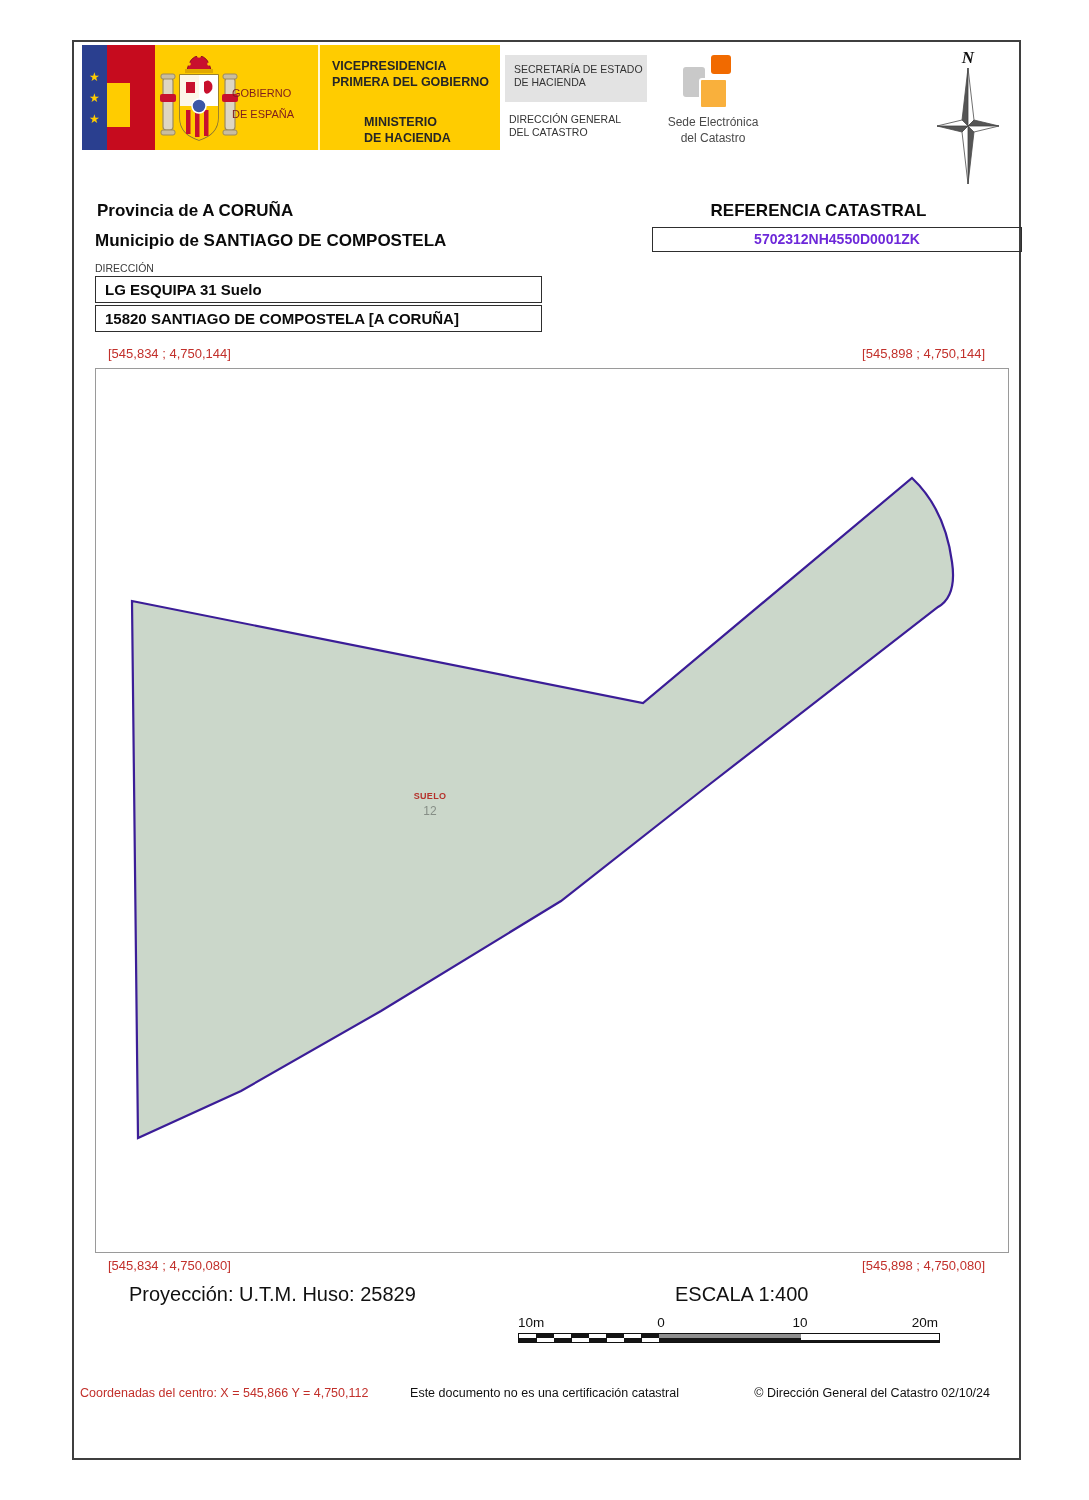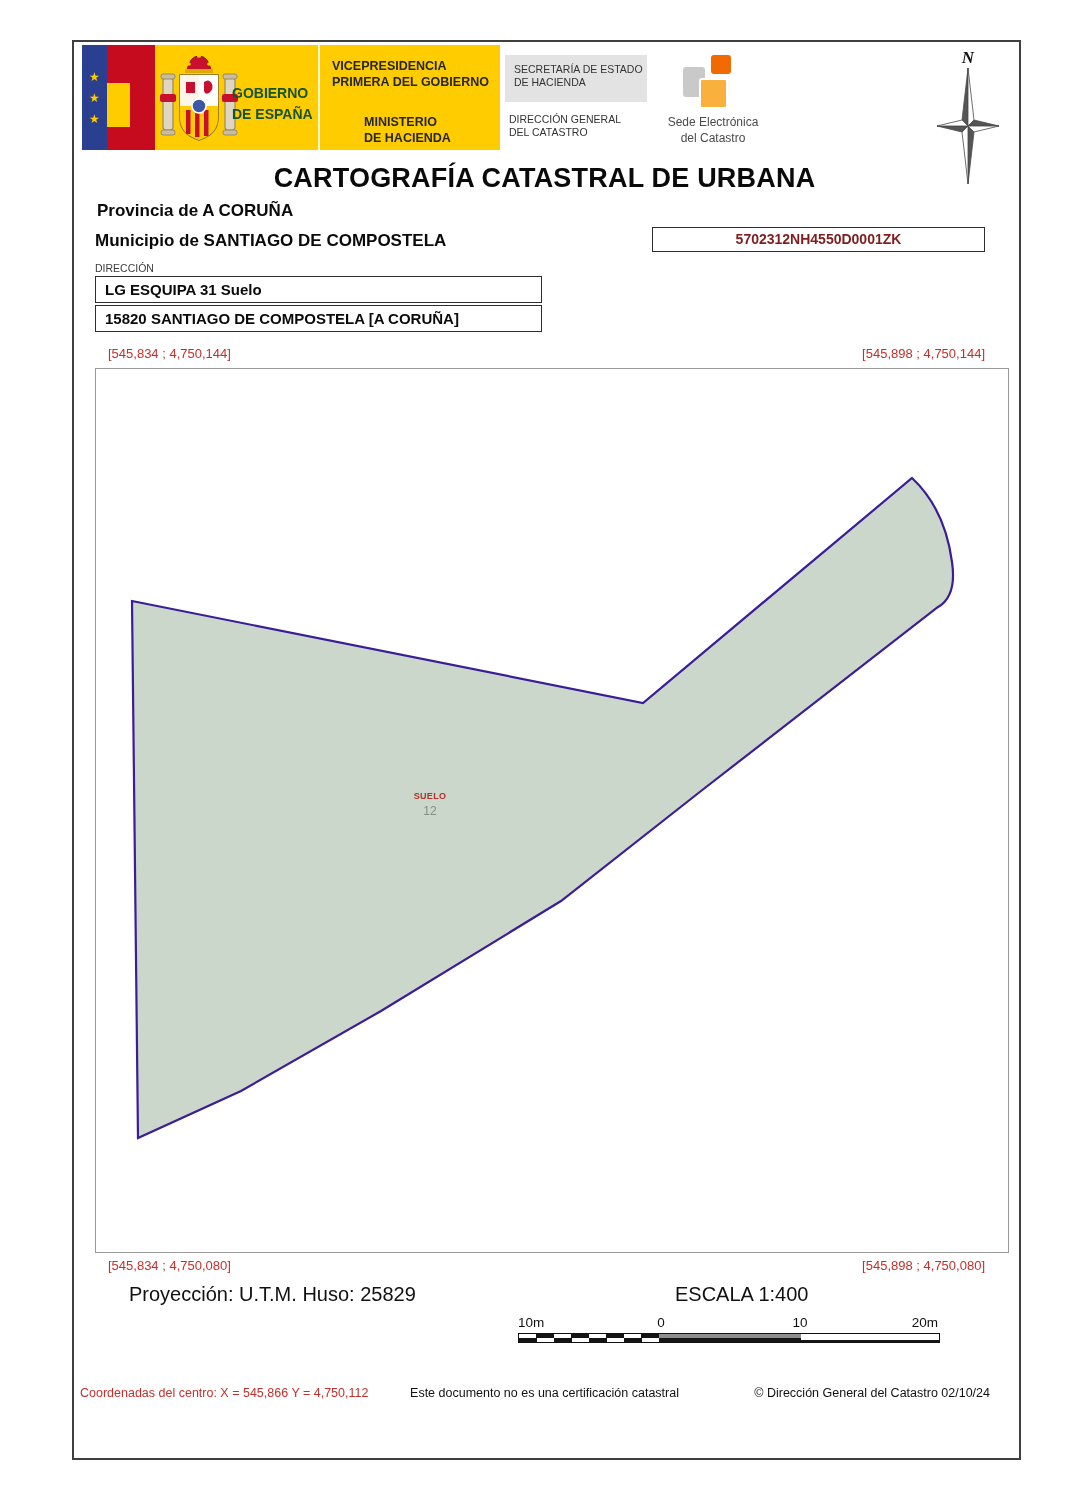--- a/index.html
+++ b/index.html
@@ -12,40 +12,40 @@
 
   
   .gov-logo{left:82px;top:45px;width:418px;height:105px;background:#ffcc00;}
   .eu-band{left:0;top:0;width:25px;height:105px;background:#2a3f8f;display:flex;flex-direction:column;align-items:center;justify-content:center;gap:9px;}
   .eu-band span{color:#ffcc00;font-size:12px;line-height:12px;}
   .flag-col{left:25px;top:0;width:23px;height:105px;background:#ffcc00;}
   .flag-col .r1{position:absolute;left:0;top:0;width:23px;height:38px;background:#c60b1e;}
   .flag-col .r2{position:absolute;left:0;top:82px;width:23px;height:23px;background:#c60b1e;}
   .flag-red{left:48px;top:0;width:25px;height:105px;background:#c60b1e;}
   .coa{left:78px;top:7px;width:78px;height:92px;}
-  .gov-name{left:150px;top:38px;width:100px;font-weight:bold;font-size:14px;line-height:21px;color:#14532d;}
+  .gov-name{left:150px;top:38px;width:100px;font-weight:normal;font-size:11px;line-height:21px;color:#7f1d1d;}
   .logo-divider{left:236px;top:0;width:2px;height:105px;background:rgba(255,255,255,.85);}
   .vice-label{left:250px;top:13px;font-weight:bold;font-size:12.5px;line-height:16px;color:#262626;}
   .mini-label{left:250px;top:69px;font-weight:bold;font-size:12.5px;line-height:16px;color:#262626;margin-left:32px;}
   .secretaria-box{left:505px;top:55px;width:142px;height:47px;background:#e3e3e3;box-sizing:border-box;padding:8px 0 0 9px;font-size:10.5px;line-height:13px;color:#333;}
   .dgc-label{left:509px;top:113px;font-size:10.5px;line-height:13px;color:#333;}
   .sede-logo{left:683px;top:55px;width:64px;height:56px;}
   .sq{position:absolute;border-radius:3px;}
   .sq-gray{left:0;top:12px;width:22px;height:30px;background:#c9c9c9;}
   .sq-orange{left:28px;top:0;width:20px;height:19px;background:#f16a00;}
   .sq-amber{left:16px;top:23px;width:25px;height:27px;background:#f9b03c;border:2px solid #fff;}
   .sede-label{left:652px;top:114px;width:122px;text-align:center;font-size:12px;line-height:16px;color:#4a4a4a;}
   .compass{left:933px;top:48px;width:70px;height:138px;}
 
   
   .page-title{left:0;top:163px;width:1089px;text-align:center;font-size:27px;font-weight:bold;color:#0a0a0a;letter-spacing:.2px;}
   .prov-line{left:97px;top:201px;font-size:17px;font-weight:bold;color:#0a0a0a;}
   .muni-line{left:95px;top:231px;font-size:17px;font-weight:bold;color:#0a0a0a;}
   .ref-label{left:652px;top:201px;width:333px;text-align:center;font-size:17px;font-weight:bold;color:#0a0a0a;}
-  .ref-box{left:652px;top:227px;width:333px;height:25px;border:1.5px solid #2e2e2e;box-sizing:border-box;text-align:center;font-size:14px;font-weight:bold;line-height:23px;color:#7f1d1d;}
+  .ref-box{left:652px;top:227px;width:370px;height:25px;border:1.5px solid #2e2e2e;box-sizing:border-box;text-align:center;font-size:14px;font-weight:bold;line-height:23px;color:#6d28d9;}
   .dir-label{left:95px;top:262px;font-size:10.5px;color:#3c3c3c;}
   .addr-box{left:95px;width:447px;height:27px;border:1.5px solid #2e2e2e;box-sizing:border-box;padding-left:9px;font-size:15px;font-weight:bold;line-height:25px;color:#0a0a0a;}
   .addr1{top:276px;}
   .addr2{top:305px;}
 
   
   .corner{font-size:13px;color:#c2302b;padding-left:13px;}
   .c-tl{left:95px;top:346px;}
   .c-tr{right:104px;top:346px;}
   .c-bl{left:95px;top:1258px;}
@@ -168,24 +168,24 @@
         <polygon points="35,118 41,66 35,60" fill="#555"></polygon>
         <polygon points="35,118 29,66 35,60" fill="#fff"></polygon>
         <polygon points="4,60 29,66 35,60" fill="#555"></polygon>
         <polygon points="4,60 29,54 35,60" fill="#fff"></polygon>
         <polygon points="66,60 41,54 35,60" fill="#555"></polygon>
         <polygon points="66,60 41,66 35,60" fill="#fff"></polygon>
       </g>
     </svg>
   </div>
 
-  <div class="abs page-title">CARTOGRAFÍA CATASTRAL DE URBANA</div>
 
   <div class="abs prov-line"><span>Provincia de </span><span>A CORUÑA</span></div>
 
+  <div class="abs ref-label">REFERENCIA CATASTRAL</div>
 
   <div class="abs muni-line"><span>Municipio de </span><span>SANTIAGO DE COMPOSTELA</span></div>
 
   <div class="abs ref-box">5702312NH4550D0001ZK</div>
 
   <div class="abs dir-label">DIRECCIÓN</div>
   <div class="abs addr-box addr1">LG ESQUIPA 31 Suelo</div>
   <div class="abs addr-box addr2">15820 SANTIAGO DE COMPOSTELA [A CORUÑA]</div>
 
   <div class="abs corner c-tl">[545,834 ; 4,750,144]</div>

